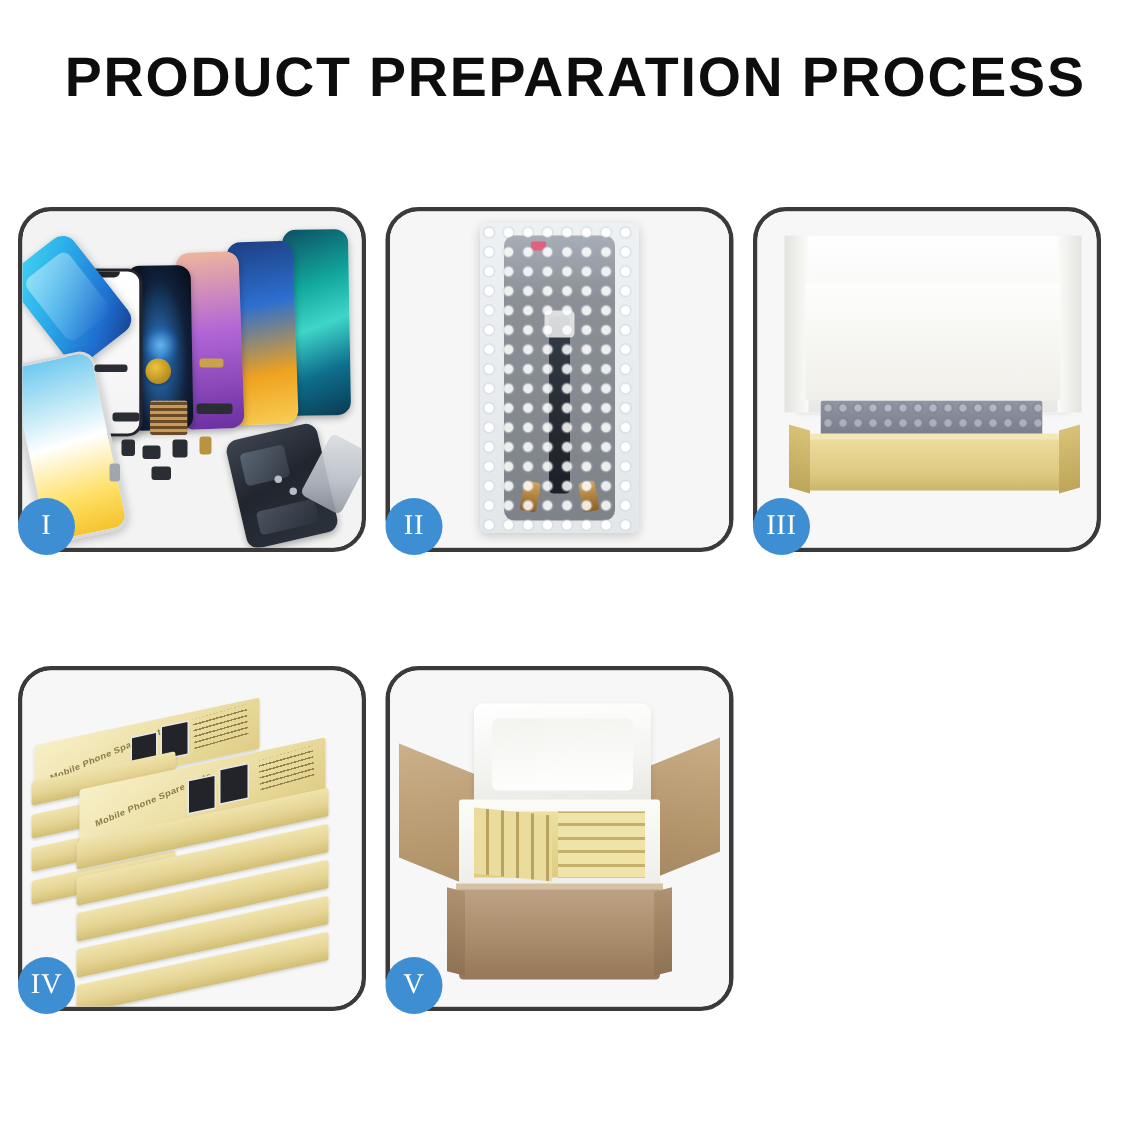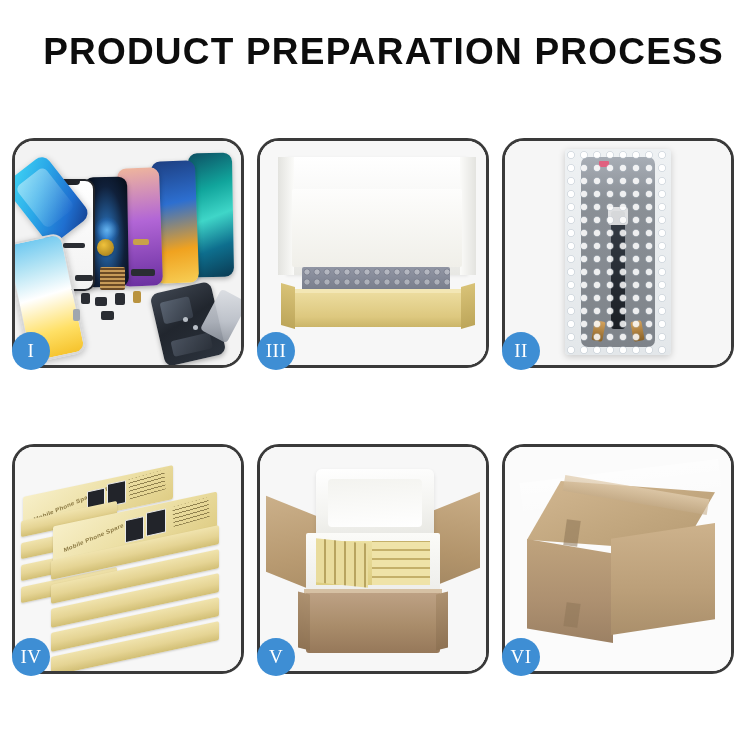--- a/index.html
+++ b/index.html
@@ -445,44 +445,44 @@
       <div class="part" style="left:58px; top:168px; width:7px; height:12px; background:#9fa6ae;"></div>
       <div class="part" style="left:86px; top:170px; width:13px; height:9px;"></div>
       <div class="part" style="left:168px; top:176px; width:5px; height:5px; background:#b8bec6; border-radius:50%;"></div>
       <div class="part" style="left:178px; top:184px; width:5px; height:5px; background:#b8bec6; border-radius:50%;"></div>
     </div>
     <div class="badge">I</div>
   </div>
 
   <div class="panel">
     <div class="panel-inner">
-      <div class="p3-bg"></div>
-      <div class="box3-lid"></div>
-      <div class="box3-foam"></div>
-      <div class="box3-bubble"></div>
-      <div class="box3-front-edge"></div>
-      <div class="box3-tray"></div>
-    </div>
-    <div class="badge">III</div>
-  </div>
-
-  <div class="panel">
-    <div class="panel-inner">
       <div class="p2-bg"></div>
       <div class="bubble-bag">
         <div class="bag-screen"></div>
         <div class="bag-flex"></div>
         <div class="bag-conn"></div>
         <div class="bag-gold1"></div>
         <div class="bag-gold2"></div>
         <div class="bag-label"></div>
         <div class="bubble-overlay"></div>
       </div>
     </div>
     <div class="badge">II</div>
+  </div>
+
+  <div class="panel">
+    <div class="panel-inner">
+      <div class="p3-bg"></div>
+      <div class="box3-lid"></div>
+      <div class="box3-foam"></div>
+      <div class="box3-bubble"></div>
+      <div class="box3-front-edge"></div>
+      <div class="box3-tray"></div>
+    </div>
+    <div class="badge">III</div>
   </div>
 
   <div class="panel">
     <div class="panel-inner">
       <div class="p4-bg"></div>
 
       <div class="sbox sbox-top" style="left:8px; top:34px; width:150px; height:34px; transform: skewY(-12deg);">
         <div class="sbox-label" style="left:10px; top:14px; transform: rotate(-12deg);">Mobile Phone Spare Parts</div>
         <div class="sbox-screen" style="left:64px; top:8px; width:16px; height:20px;"></div>
         <div class="sbox-screen" style="left:84px; top:5px; width:17px; height:21px;"></div>
@@ -518,27 +518,14 @@
       <div class="c5-goods">
         <div class="c5-goods-left"></div>
         <div class="c5-goods-right"></div>
       </div>
       <div class="c5-rim"></div>
       <div class="c5-front"></div>
     </div>
     <div class="badge">V</div>
   </div>
 
-  <div class="panel">
-    <div class="panel-inner">
-      <div class="p6-bg"></div>
-      <div class="c6-wrap"></div>
-      <div class="c6-top"></div>
-      <div class="c6-left"></div>
-      <div class="c6-right"></div>
-      <div class="c6-tape"></div>
-      <div class="c6-seam1"></div>
-      <div class="c6-seam2"></div>
-    </div>
-    <div class="badge">VI</div>
-  </div>
 
 </div>
 
 </body></html>

